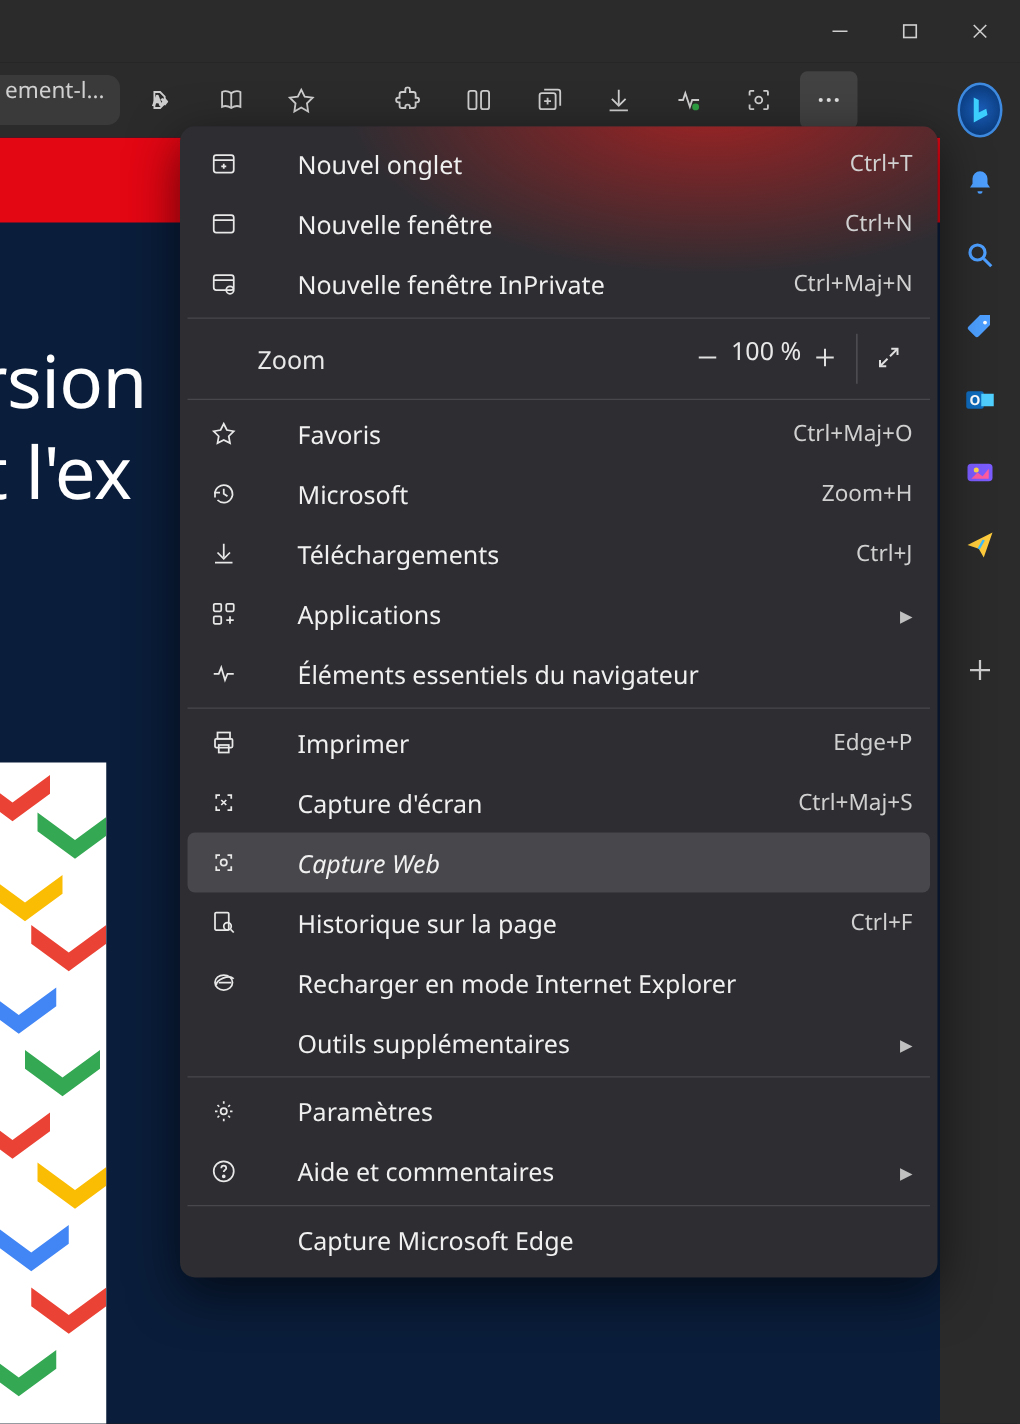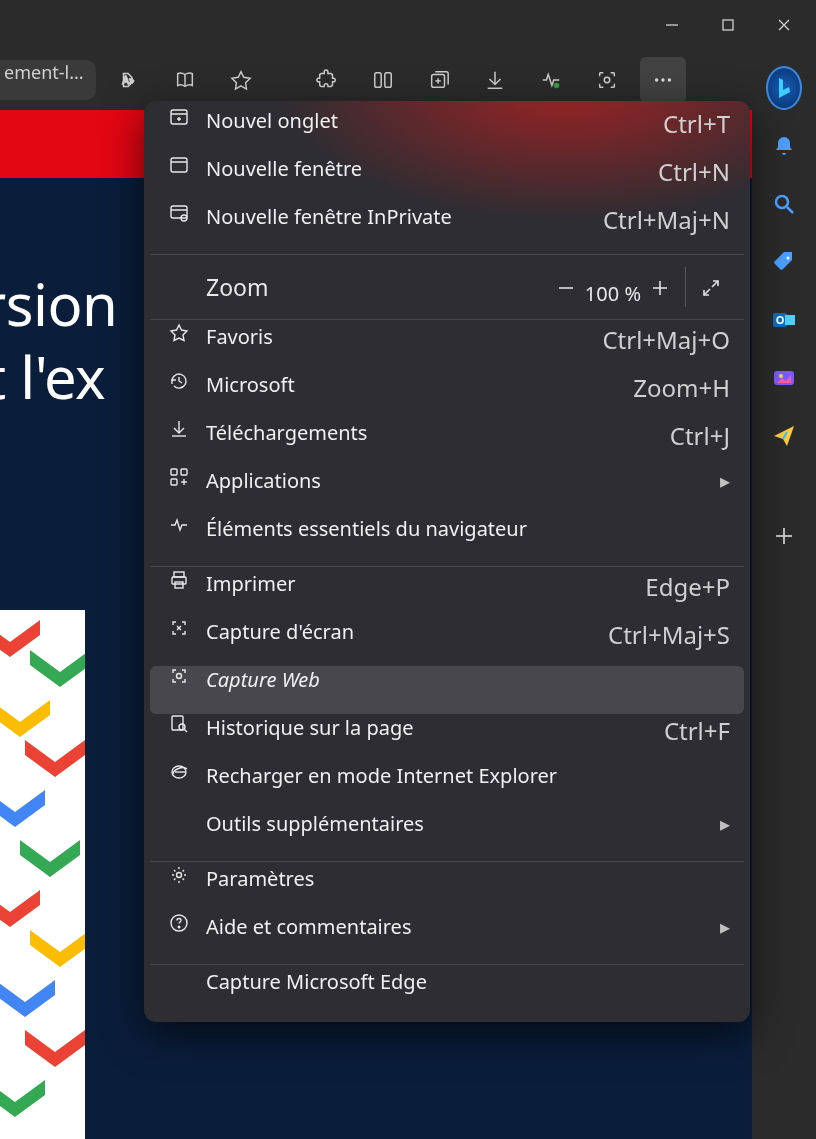--- a/index.html
+++ b/index.html
@@ -23,32 +23,32 @@
 
 
 .page-bg { position: absolute; left: 0; top: 110px; right: 64px; bottom: 0; background: #0a1d3a; overflow: hidden; }
 .red-banner { height: 68px; background: #e30613; }
 .page-text { font-size: 58px; font-weight: 400; color: #fff; line-height: 1.25; padding-left: 0; margin-left: -50px; margin-top: 90px; letter-spacing: -0.5px; }
 .gmail-art { position: absolute; left: 0; top: 500px; width: 85px; height: 530px; background: #fff; overflow: hidden; }
 
 
 .menu { position: absolute; left: 144px; top: 101px; width: 606px; background: #2d2d32; border-radius: 12px; box-shadow: 0 12px 40px rgba(0,0,0,0.6); overflow: hidden; padding: 6px; }
 .menu::before { content: ""; position: absolute; left: 0; right: 0; top: 0; height: 180px; background: radial-gradient(ellipse 420px 200px at 70% -20px, rgba(200,30,30,0.75), transparent 70%); pointer-events: none; }
-.mi { position: relative; display: flex; align-items: flex-start; height: 48px; padding: 0 14px; border-radius: 6px; font-size: 20px; color: #f0f0f0; }
+.mi { position: relative; display: flex; align-items: center; height: 48px; padding: 0 14px; border-radius: 6px; font-size: 20px; color: #f0f0f0; gap: 32px; }
 .mi.hover { background: rgba(255,255,255,0.13); font-style: italic; }
 .mi .ic { width: 30px; display: flex; justify-content: center; margin-right: 12px; flex-shrink: 0; }
 .mi .ic-spacer { width: 42px; flex-shrink: 0; }
 .mi .lbl { flex: 1; }
-.mi .sc { color: #d0d0d0; font-size: 24px; }
+.mi .sc { color: #d0d0d0; font-size: 18px; }
 .mi .sub { color: #c0c0c0; margin-left: auto; }
 .sep { height: 1px; background: rgba(255,255,255,0.13); margin: 3px 0; }
 .zoom-row { display: flex; align-items: center; height: 58px; padding: 0 14px; position: relative; }
 .zoom-row .ic-spacer { width: 42px; }
-.zoom-row .lbl { flex: 1; font-size: 23px; }
-.zoom-ctrl { display: flex; align-items: flex-end; }
+.zoom-row .lbl { flex: 1; font-size: 20px; }
+.zoom-ctrl { display: flex; align-items: flex-start; }
 .zbtn { width: 38px; height: 38px; display: flex; align-items: center; justify-content: center; border-radius: 4px; color: #e0e0e0; }
 .zval { font-size: 20px; }
 .zdiv { width: 1px; height: 40px; background: rgba(255,255,255,0.2); margin: 0 6px; }
 
 svg { display: block; }
 </style>
 </head>
 <body>
 
 <div class="titlebar">

